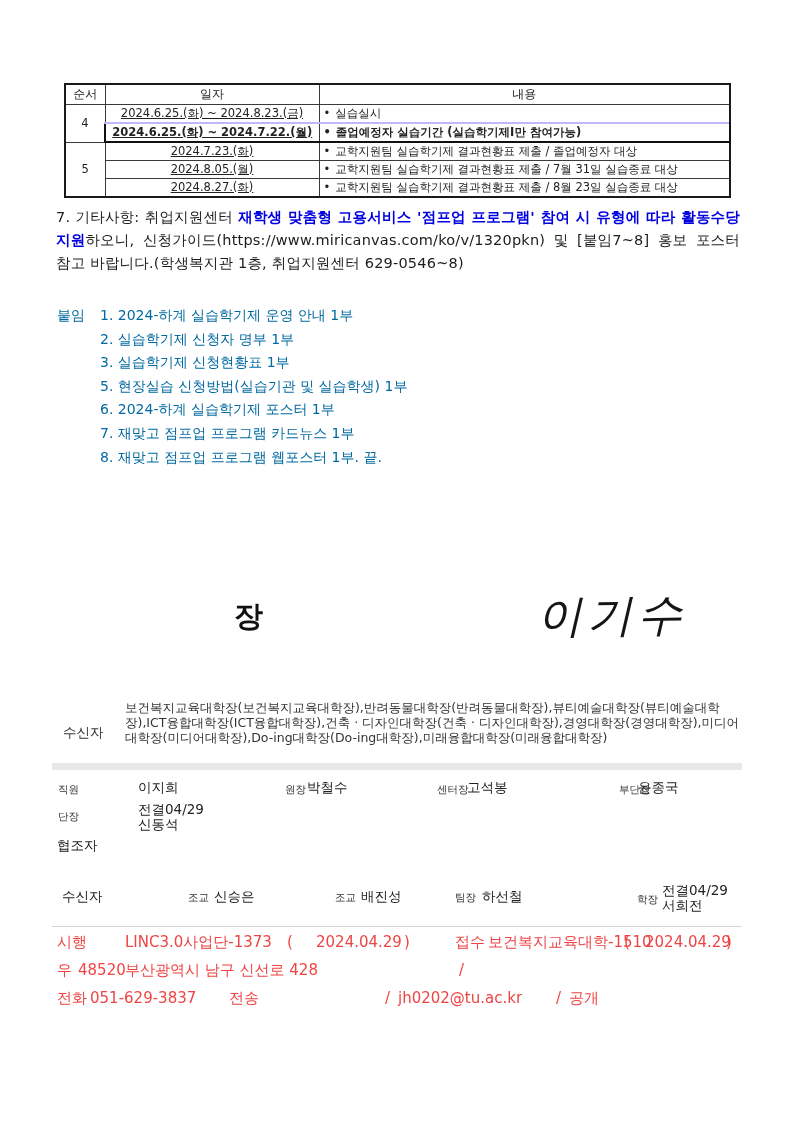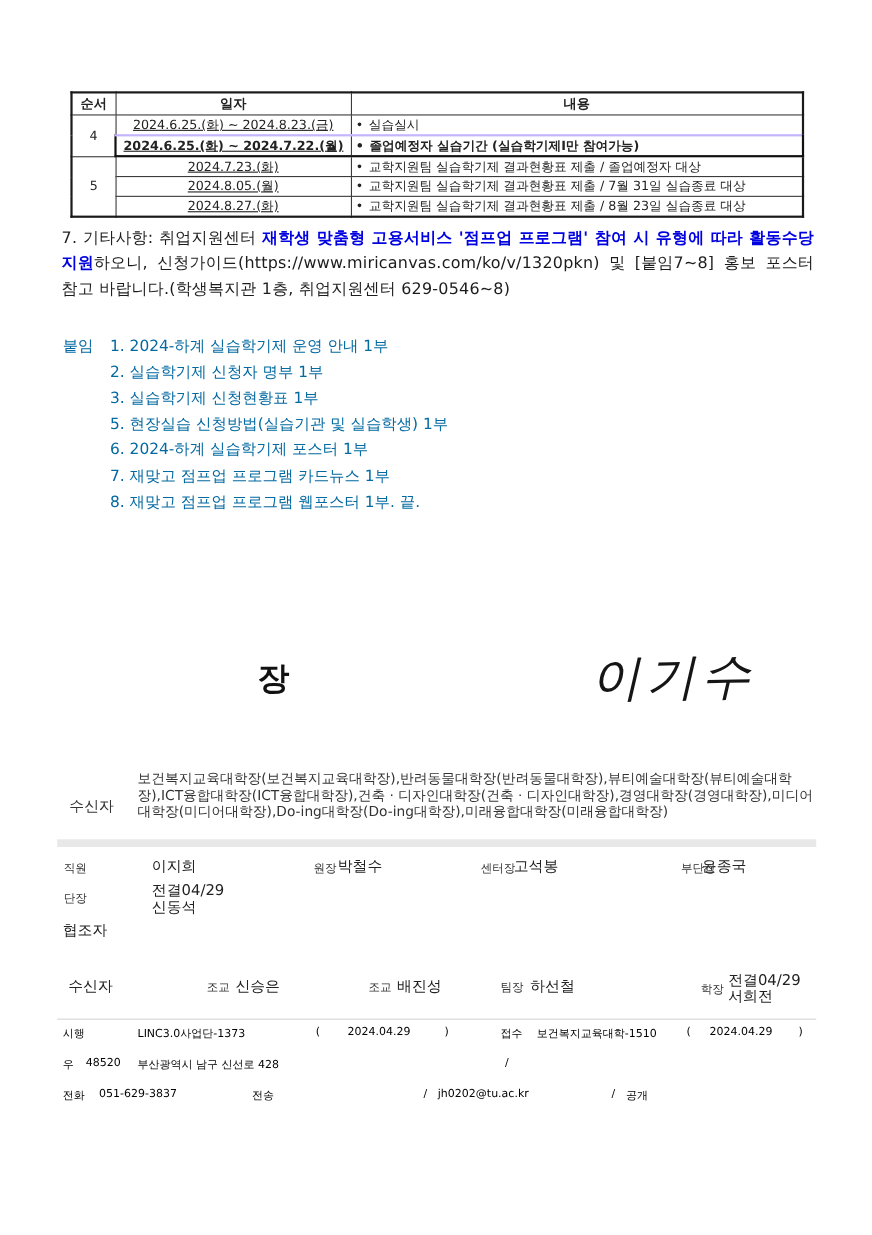--- a/index.html
+++ b/index.html
@@ -3,21 +3,21 @@
 <meta charset="utf-8">
 <style>
   html,body{margin:0;padding:0;background:#fff;}
   .page{position:relative;width:793px;height:1123px;background:#fff;overflow:hidden;
         font-family:"DejaVu Sans","Liberation Sans",sans-serif;color:#222;}
 
   
   table.sched{position:absolute;left:64px;top:83px;width:667px;border-collapse:collapse;
               table-layout:fixed;border:2px solid #1a1a1a;}
   table.sched th,table.sched td{border:1px solid #3a3a3a;padding:0 4px;}
-  table.sched th{height:19px;font-size:12px;font-weight:bold;text-align:center;}
+  table.sched th{height:19px;font-size:12px;font-weight:normal;text-align:center;}
   table.sched td{height:17px;font-size:11.5px;}
   .col-seq{width:40px;} .col-date{width:214px;}
   td.seq{text-align:center;} td.date{text-align:center;white-space:nowrap;text-decoration:underline;}
   td.content{text-align:left;padding-left:7px;white-space:nowrap;overflow:hidden;}
   tr.emph td{border-top:2px solid #c4b5fd;border-bottom:2px solid #111;font-weight:bold;}
   tr.emph td.date{border-left:2px solid #111;}
   tr.emph td.content{border-right:2px solid #111;}
   .bullet{margin-right:5px;}
 
   
@@ -41,21 +41,21 @@
   .recip-text{position:absolute;left:125px;top:700px;width:614px;font-size:12.5px;
               line-height:15px;text-align:justify;color:#333;}
 
   .gray-bar{position:absolute;left:52px;top:763px;width:690px;height:7px;background:#e8e8e8;}
   .thin-line{position:absolute;left:52px;top:926px;width:690px;height:1px;background:#d5d5d5;}
 
   
   .abs{position:absolute;white-space:nowrap;}
   .lbl{font-size:10.5px;color:#333;}
   .nm{font-size:13.5px;color:#222;}
-  .ft{font-size:10px;color:#000000;}
+  .ft{font-size:15px;color:#ef4444;}
 </style>
 </head>
 <body>
 
 <div class="page">
 
   <table class="sched">
     <colgroup>
         <col class="col-seq">
         <col class="col-date">

